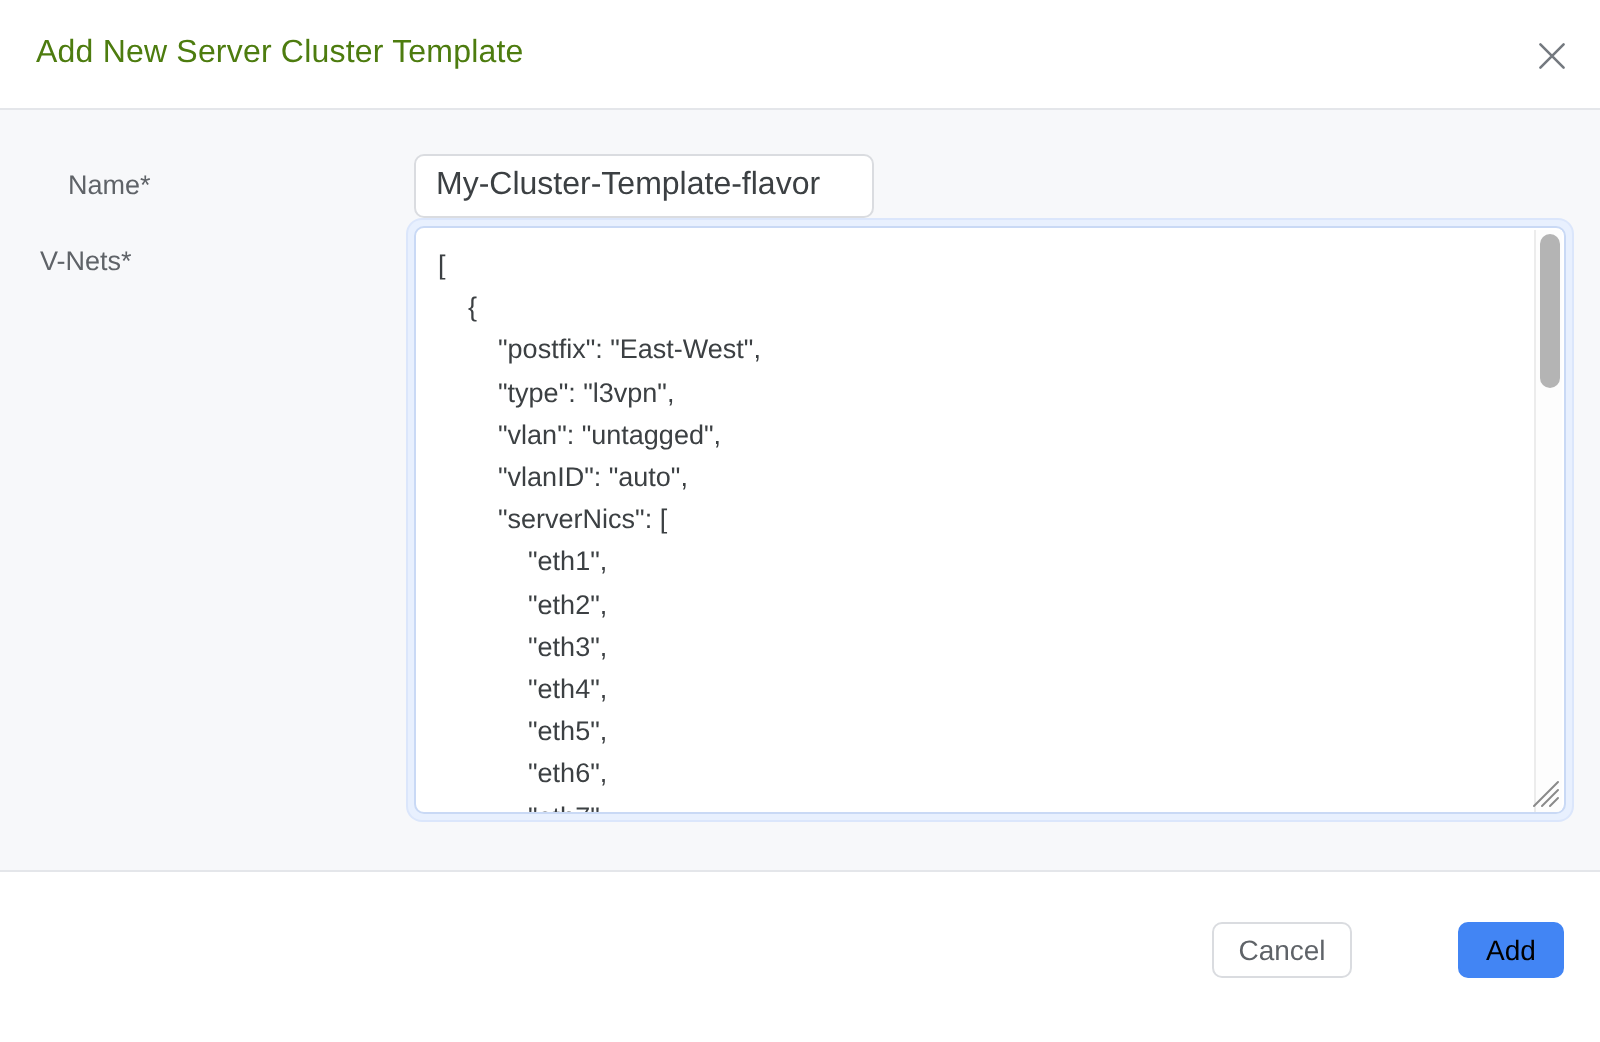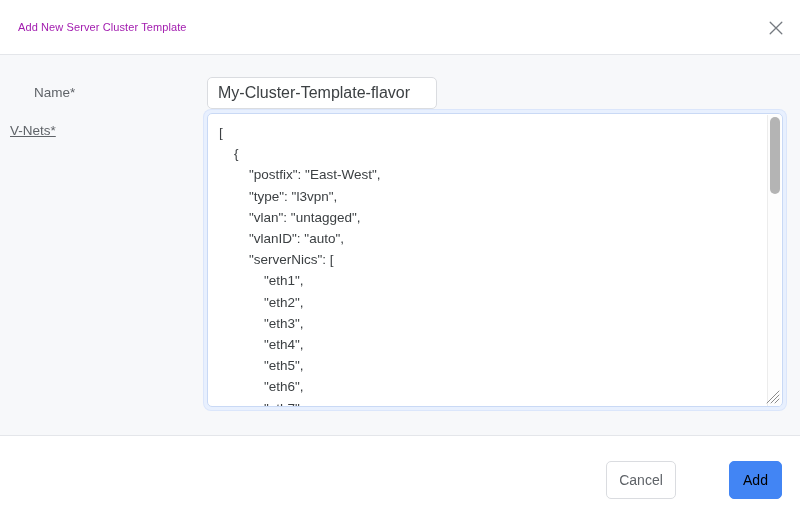--- a/index.html
+++ b/index.html
@@ -33,22 +33,22 @@
     width: 800px;
     height: 55px;
     background: #ffffff;
     border-bottom: 1px solid #e4e6ea;
     box-sizing: border-box;
   }
   .dialog-title {
     position: absolute;
     left: 18px;
     top: 16px;
-    font-size: 11px;
-    color: #a21caf;
+    font-size: 16px;
+    color: #4d7c0f;
     letter-spacing: 0.1px;
     line-height: 22px;
     white-space: nowrap;
   }
   .close-btn {
     position: absolute;
     right: 11px;
     top: 15px;
     width: 26px;
     height: 26px;
@@ -72,21 +72,21 @@
   }
 
   .field-label {
     position: absolute;
     font-size: 13.5px;
     color: #5f6368;
     line-height: 18px;
     white-space: nowrap;
   }
   .label-name { left: 18px; top: 29px; margin-left: 16px; }
-  .label-vnets { left: 10px; top: 67px; text-decoration: underline; }
+  .label-vnets { left: 20px; top: 67px; }
 
   
   .name-input {
     position: absolute;
     left: 207px;
     top: 22px;
     width: 230px;
     height: 32px;
     box-sizing: border-box;
     border: 1px solid #dadce0;
@@ -176,21 +176,21 @@
   .dialog-footer {
     position: absolute;
     left: 0;
     top: 436px;
     width: 800px;
     height: 85px;
     background: #ffffff;
   }
   .btn {
     position: absolute;
-    height: 38px;
+    height: 28px;
     border-radius: 5px;
     font-family: "Liberation Sans", sans-serif;
     font-size: 14px;
     cursor: pointer;
     box-sizing: border-box;
     display: flex;
     align-items: center;
     justify-content: center;
     padding: 0;
   }

